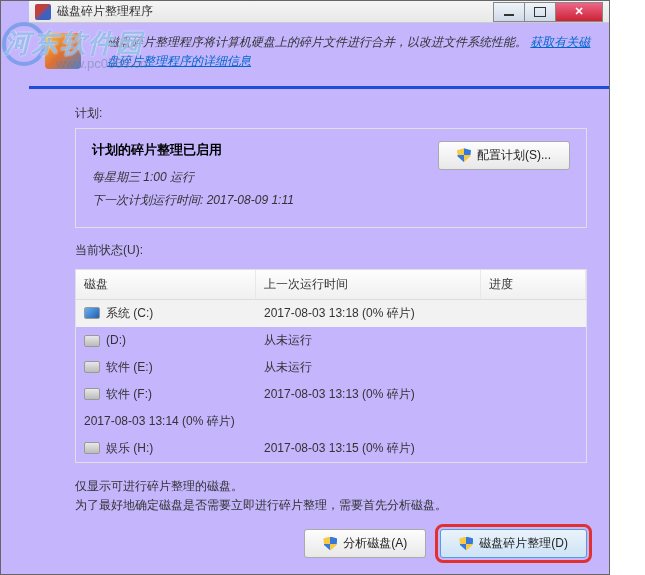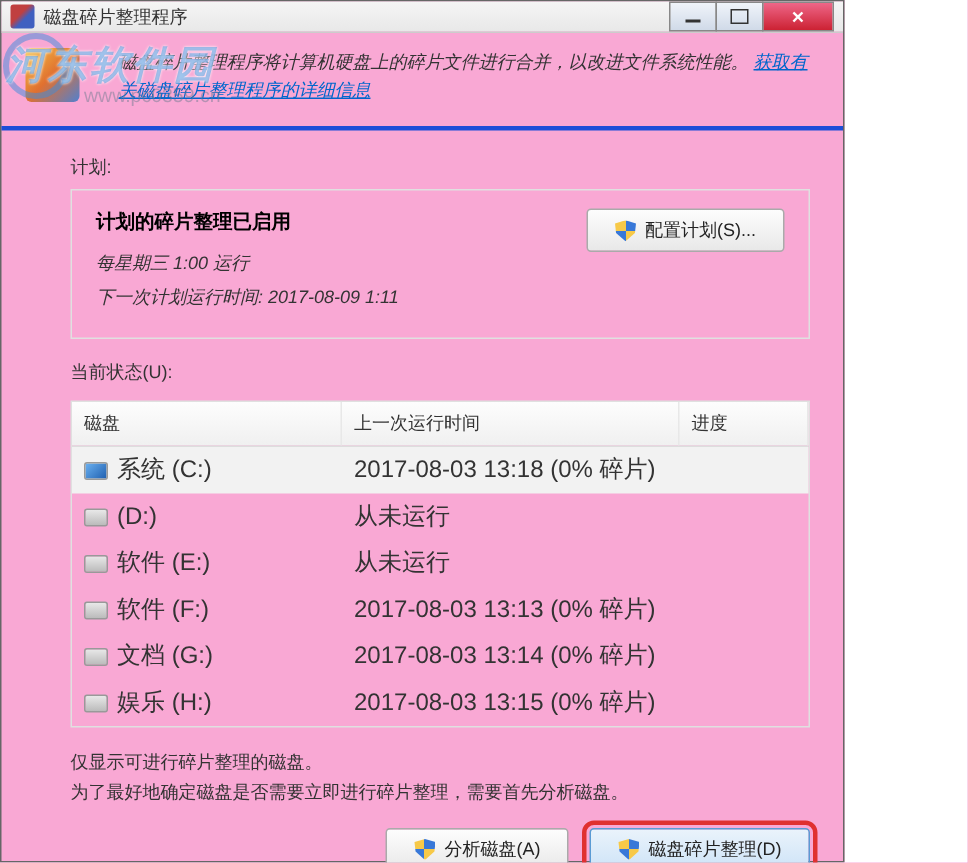--- a/index.html
+++ b/index.html
@@ -6,26 +6,27 @@
     body {
       font-family: "Microsoft YaHei", "Segoe UI", Tahoma, sans-serif;
       font-size: 12px;
       background: #fff;
       width: 645px;
       height: 575px;
       overflow: hidden;
       position: relative;
     }
     .window {
-      width: 563px;
+      width: 610px;
       height: 575px;
       border: 1px solid #666;
-      background: #f9a8d4;
+      background: #c4b5fd;
       display: flex;
       flex-direction: column;
+      padding-left: 28px;
     }
     .titlebar {
       height: 28px;
       background: linear-gradient(to bottom, #f5f5f5, #e8e8e8);
       border-bottom: 1px solid #ccc;
       display: flex;
       align-items: center;
       padding: 0 6px;
     }
     .titlebar-icon {
@@ -116,21 +117,21 @@
       display:flex;
       background:linear-gradient(to bottom,#fdfdfd,#f0f0f0);
       border-bottom:1px solid #ddd;
       font-size:12px;color:#333;
     }
     .th { padding:6px 8px; border-right:1px solid #e8e8e8;}
     .col-disk{width:180px;}
     .col-last{width:225px;}
     .col-prog{flex:1;}
     .table-body{}
-    .tr{display:flex;padding:3px 0;align-items:center;font-size:16px;color:#333;}
+    .tr{display:flex;padding:3px 0;align-items:center;font-size:12px;color:#333;}
     .tr.sel{background:#f2f2f2;}
     .td{padding:2px 8px;}
     .drive-icon{width:16px;height:12px;display:inline-block;margin-right:6px;vertical-align:middle;
       background:linear-gradient(to bottom,#e8e8e8,#bbb);border:1px solid #999;border-radius:2px;}
     .drive-icon.win{background:linear-gradient(135deg,#6ab0f0,#2060b0);}
     
     .footer-text{color:#333;margin-top:14px;line-height:1.6;}
     .footer-buttons{display:flex;justify-content:flex-end;gap:14px;margin-top:14px;}
     .btn.highlighted{outline:3px solid #e03030;outline-offset:2px;background:linear-gradient(to bottom,#eaf3fb,#cde3f7);border-color:#5a9bd4;}
     
@@ -204,21 +205,20 @@
             <div class="td col-disk"><span class="drive-icon"></span><span>软件 (E:)</span></div>
             <div class="td col-last">从未运行</div>
             <div class="td col-prog"></div>
           </div>
           <div class="tr">
             <div class="td col-disk"><span class="drive-icon"></span><span>软件 (F:)</span></div>
             <div class="td col-last">2017-08-03 13:13 (0% 碎片)</div>
             <div class="td col-prog"></div>
           </div>
           <div class="tr">
-            <div class="td col-disk"><span class="drive-icon"></span><span>文档 (G:)</span></div>
             <div class="td col-last">2017-08-03 13:14 (0% 碎片)</div>
             <div class="td col-prog"></div>
           </div>
           <div class="tr">
             <div class="td col-disk"><span class="drive-icon"></span><span>娱乐 (H:)</span></div>
             <div class="td col-last">2017-08-03 13:15 (0% 碎片)</div>
             <div class="td col-prog"></div>
           </div>
         </div>
     </div>

